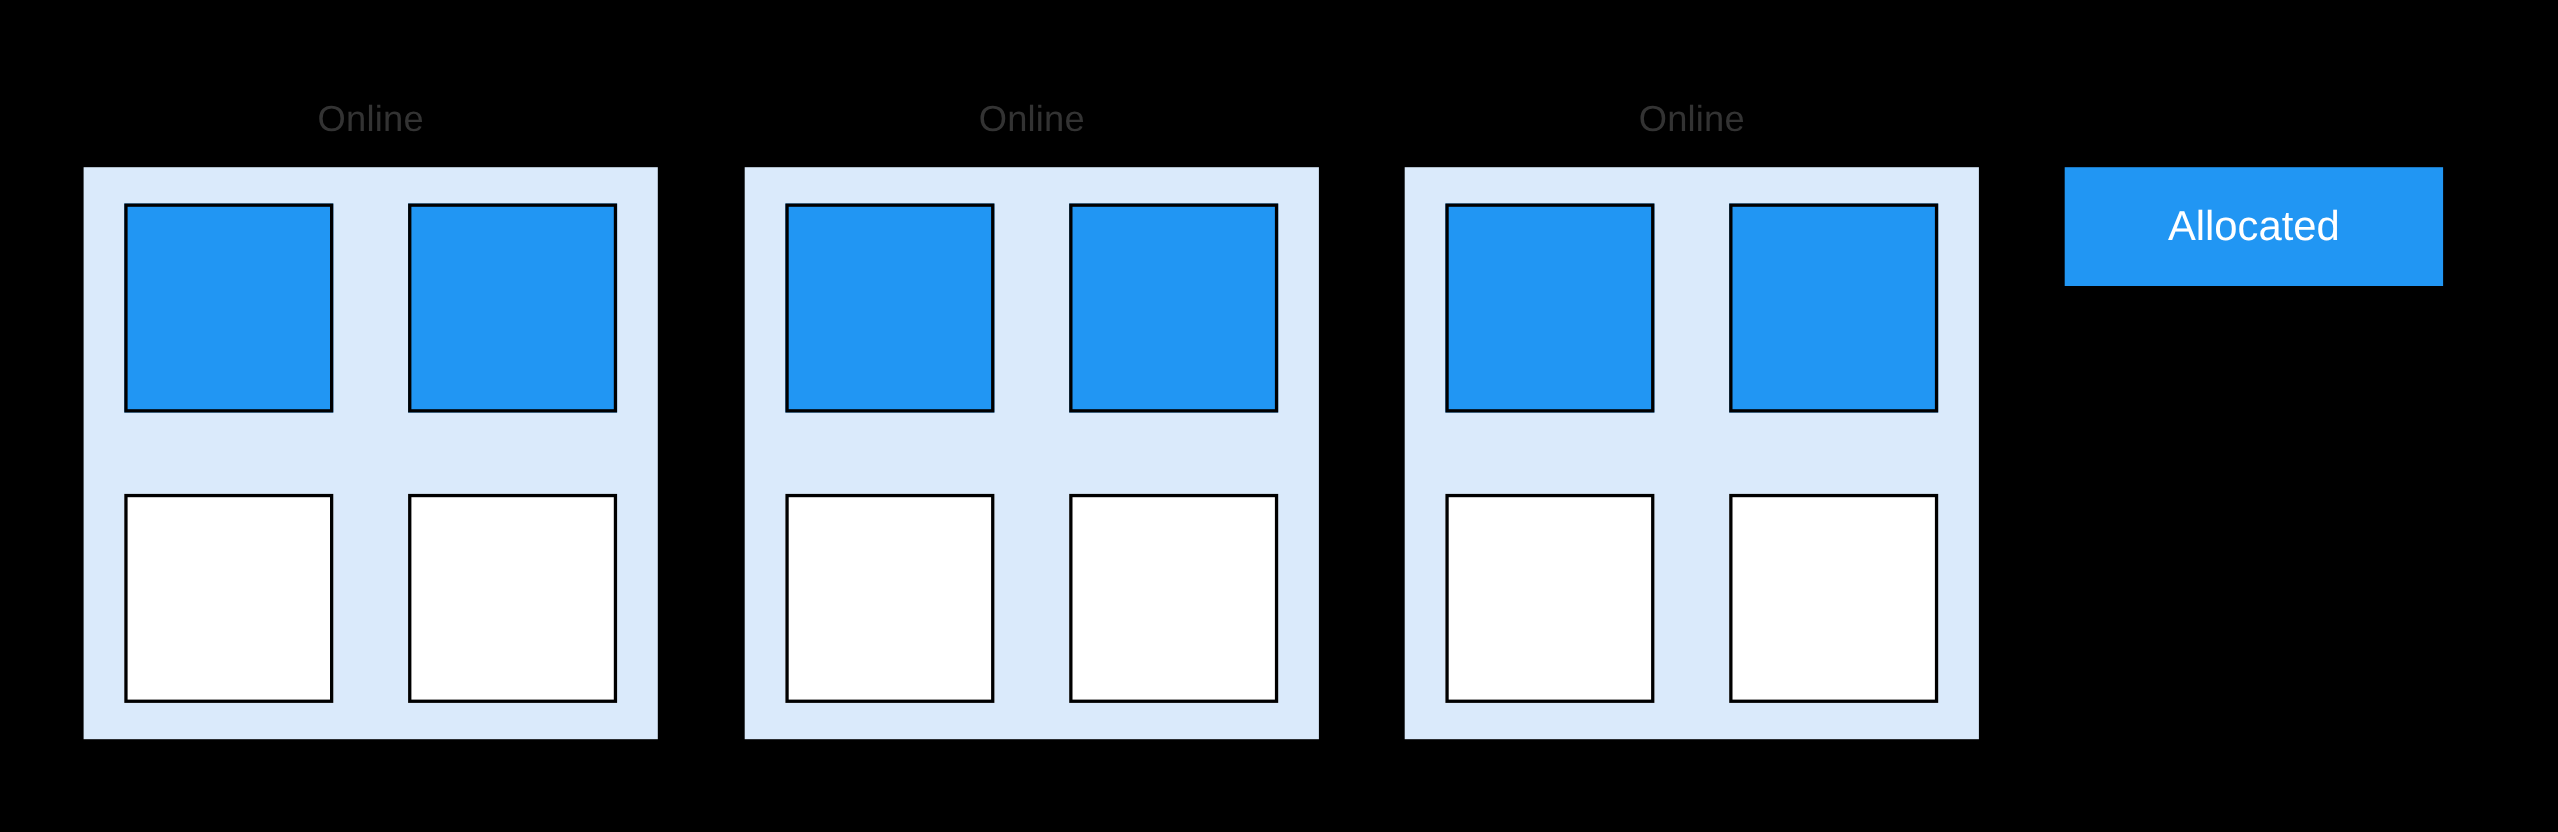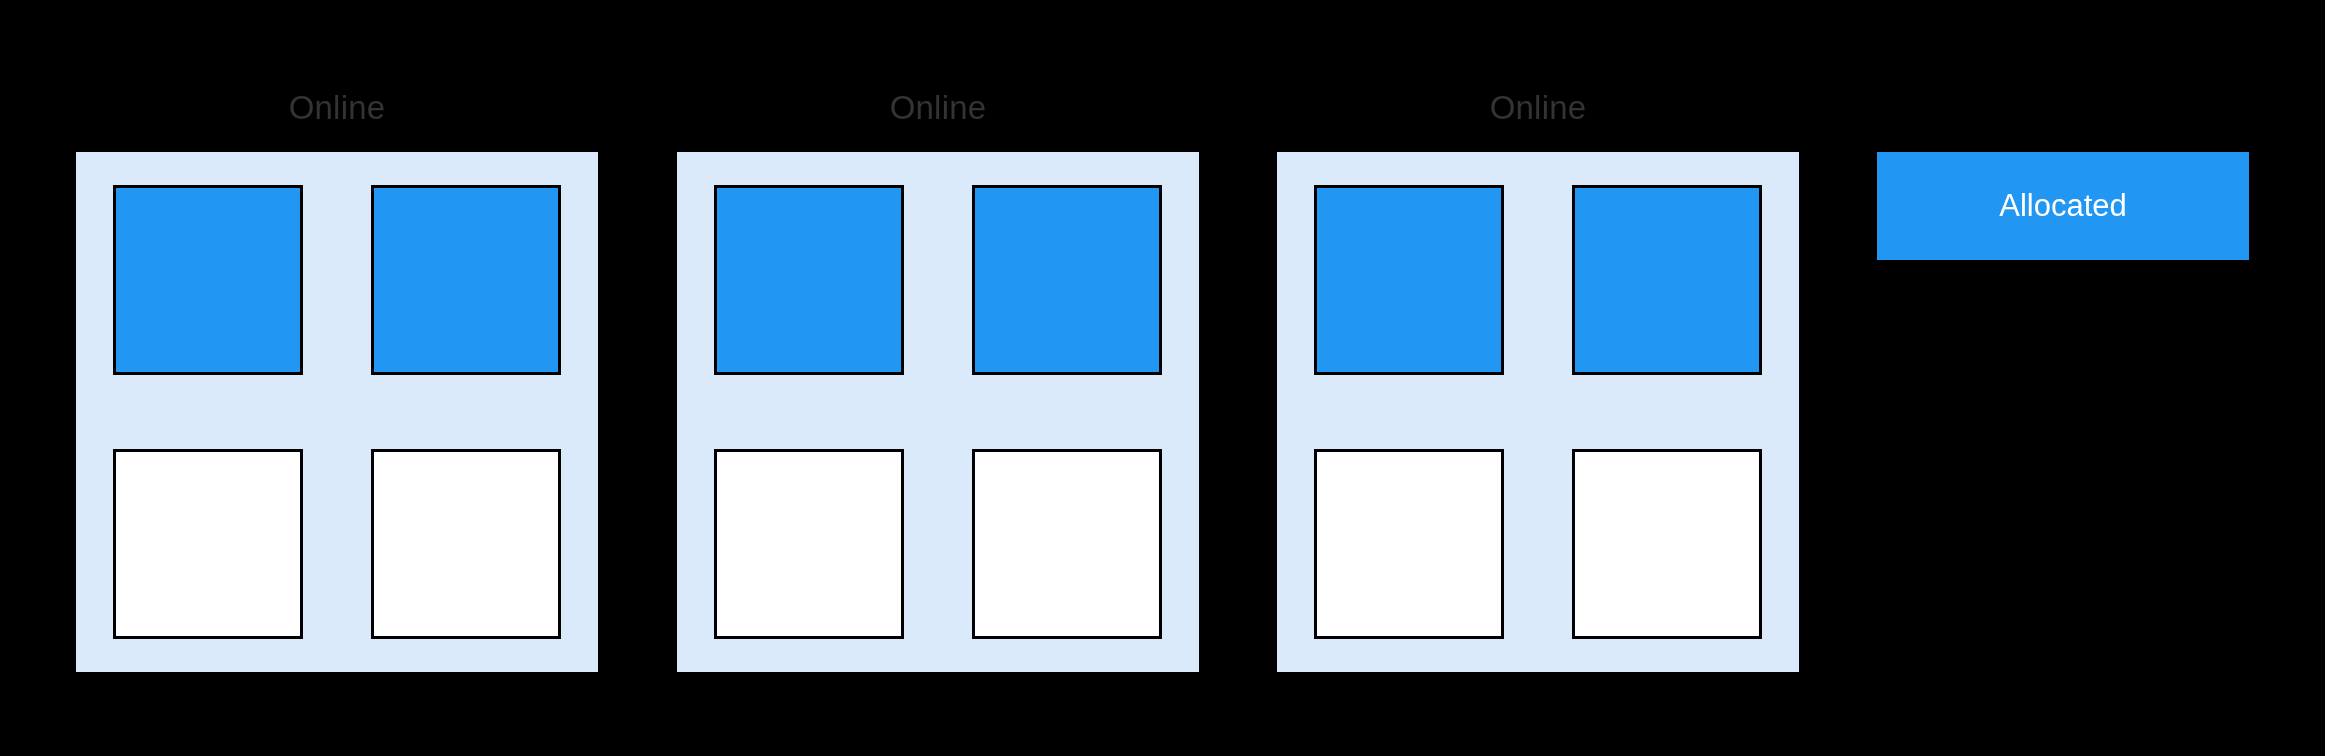--- a/index.html
+++ b/index.html
@@ -78,27 +78,27 @@
 
   
   #legend {
     position: absolute;
     left: 1877px;
     top: 152px;
     width: 372px;
   }
 
   .legend-item {
-    width: 372px;
+    width: 344px;
     height: 108px;
     display: flex;
     align-items: center;
     justify-content: center;
     box-sizing: border-box;
-    font-size: 31px;
+    font-size: 38px;
     font-family: "Liberation Sans", sans-serif;
   }
 
   .legend-item.allocated {
     background: #2196f3;
     color: #ffffff;
   }
 
   .legend-item.unallocated {
     background: #ffffff;

